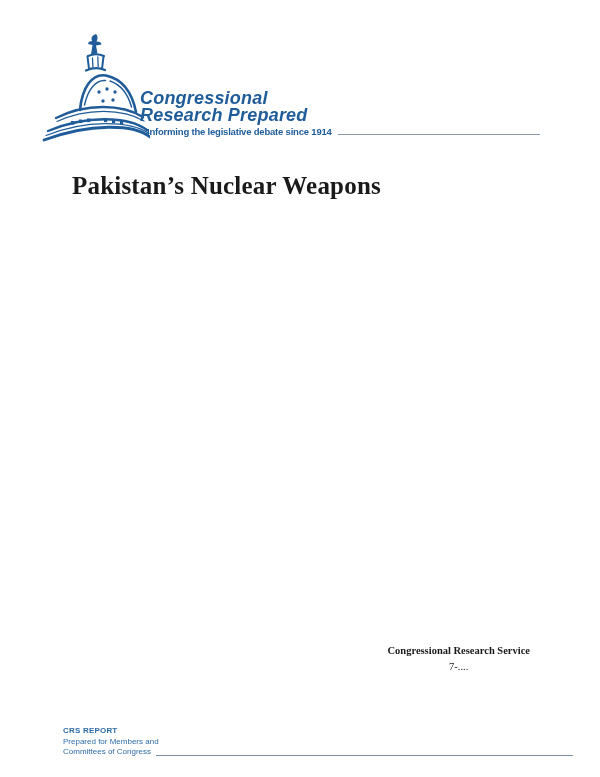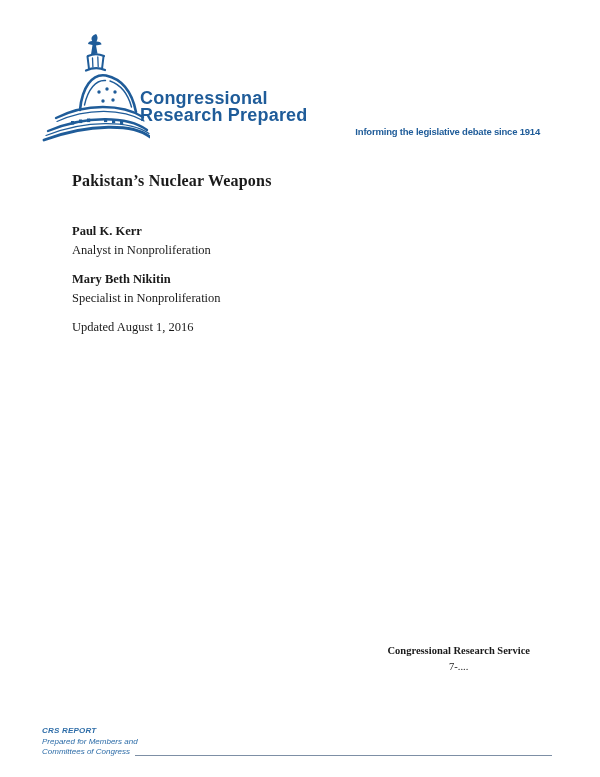--- a/index.html
+++ b/index.html
@@ -23,56 +23,56 @@
     left: 42px;
     top: 32px;
     width: 108px;
     height: 110px;
   }
   .logo-text {
     position: absolute;
     left: 140px;
     top: 90px;
     font-family: "Liberation Sans", sans-serif;
+    font-style: italic;
     font-weight: bold;
     color: #1f5c99;
     font-size: 18px;
     line-height: 17px;
     letter-spacing: 0.2px;
     white-space: nowrap;
   }
   .tagline-row {
     position: absolute;
     left: 147px;
     top: 126px;
     width: 393px; 
     display: flex;
     align-items: flex-end;
     font-family: "Liberation Sans", sans-serif;
     font-weight: bold;
     font-size: 9.5px;
     letter-spacing: -0.2px;
     color: #1f5c99;
     white-space: nowrap;
-    flex-direction: column;
   }
   .tagline-rule {
     flex: 1;
     height: 0;
     border-bottom: 1.5px solid #8a97a8;
     margin-left: 6px;
     margin-bottom: 2px;
   }
 
   
   .report-title {
     position: absolute;
     left: 72px;
     top: 172px;
-    font-size: 16px;
+    font-size: 25px;
     font-weight: bold;
     letter-spacing: 0.2px;
     white-space: nowrap;
   }
   .byline {
     position: absolute;
     left: 72px;
     top: 222px;
     font-size: 12.5px;
     line-height: 19px;
@@ -89,29 +89,28 @@
     text-align: center;
     font-size: 10.5px;
     line-height: 15.5px;
     white-space: nowrap;
   }
   .footer-right .org { font-weight: bold; }
 
   
   .footer-left {
     position: absolute;
-    left: 42px;
+    left: 63px;
     top: 726px;
     width: 510px; 
     font-family: "Liberation Sans", sans-serif;
     font-size: 8px;
     line-height: 10.5px;
     color: #2e6da8;
     white-space: nowrap;
-    font-style: italic;
   }
   .footer-left .crs-report { font-weight: bold; letter-spacing: 0.2px; }
   .footer-left-lastrow {
     display: flex;
     align-items: flex-end;
     text-align: center;
   }
   .footer-rule {
     flex: 1;
     height: 0;
@@ -164,31 +163,20 @@
     <div>Research Prepared</div>
   </div>
 
   <div class="tagline-row">
     <span>Informing the legislative debate since 1914</span>
     <span class="tagline-rule"></span>
   </div>
 
   <h1 class="report-title" style="margin:0;">Pakistan’s Nuclear Weapons</h1>
 
-  <div class="byline">
-    <div class="author-block">
-      <div class="author-name">Paul K. Kerr</div>
-      <div class="author-role">Analyst in Nonproliferation</div>
-    </div>
-    <div class="author-block">
-      <div class="author-name">Mary Beth Nikitin</div>
-      <div class="author-role">Specialist in Nonproliferation</div>
-    </div>
-    <div class="updated-line">Updated August 1, 2016</div>
-  </div>
 
   <div class="footer-right">
     <div class="org">Congressional Research Service</div>
     <div>7-....</div>
   </div>
 
   <div class="footer-left">
     <div class="crs-report">CRS REPORT</div>
     <div>Prepared for Members and</div>
     <div class="footer-left-lastrow">

